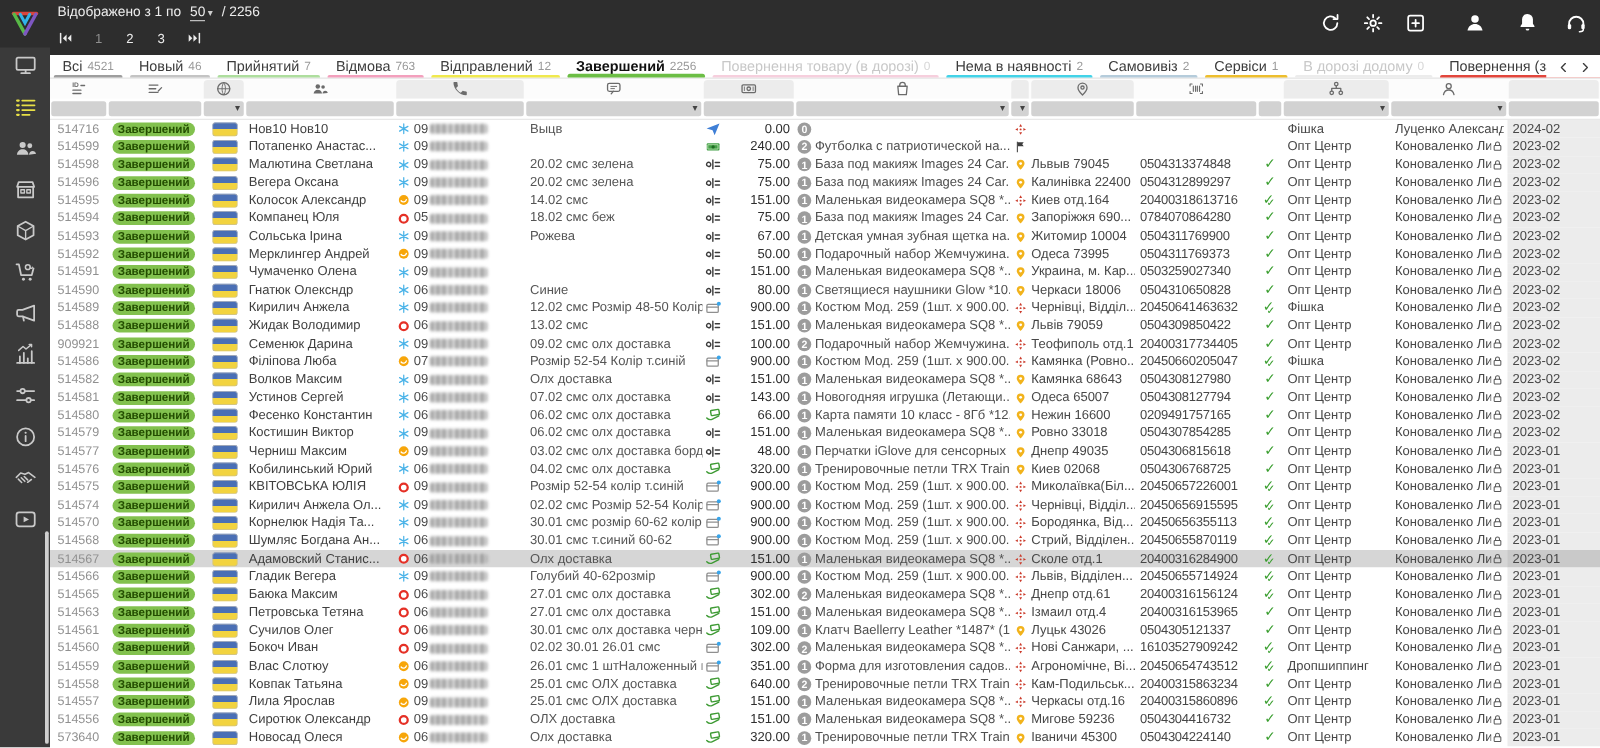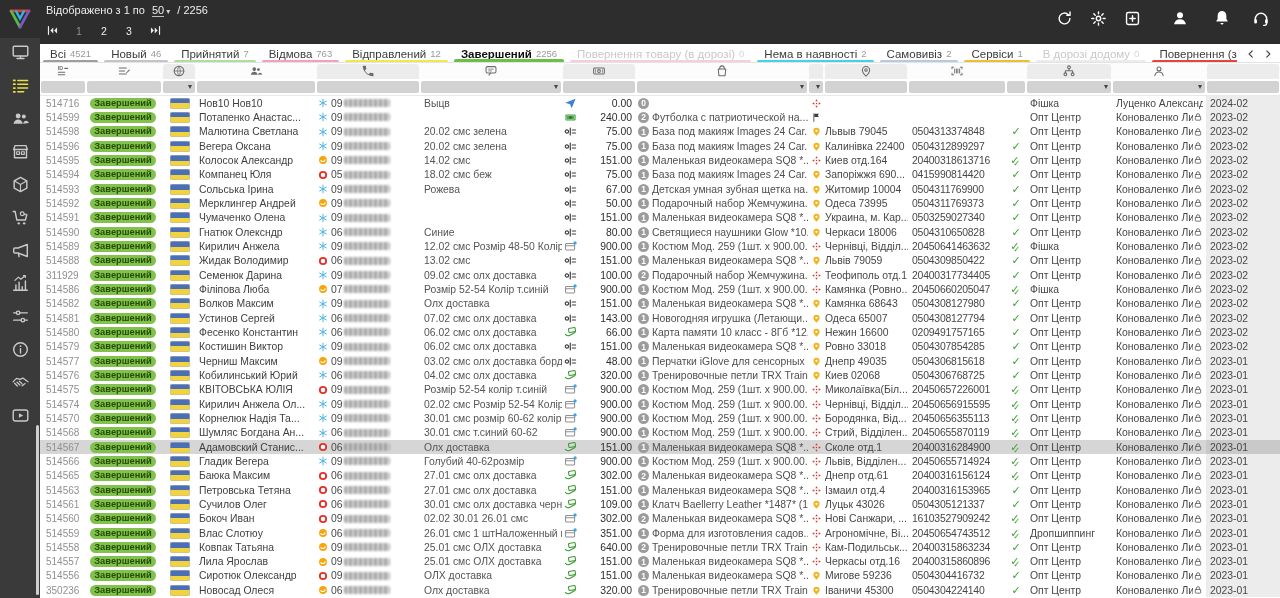--- a/index.html
+++ b/index.html
@@ -750,21 +750,21 @@
         </div>
         <div class="c pinc" style="width:16px">
           <span style="display:flex">
             <svg width="11" height="11" viewBox="0 0 24 24" fill="none" stroke="currentColor" stroke-width="1.8" stroke-linecap="round" stroke-linejoin="round">
               <path d="M12,21.4c0,0-6.8-6.2-6.8-10.8a6.8,6.8 0 0 1 13.6,0C18.8,15.2 12,21.4 12,21.4z" fill="#f2b31c" stroke="none"></path>
               <circle cx="12" cy="10.6" r="2.5" fill="#fff" stroke="none"></circle>
             </svg>
           </span>
         </div>
         <div class="c cityc" style="width:84px">Запоріжжя 690...</div>
-        <div class="c ttnc" style="width:98px">0415990814420</div>
+        <div class="c ttnc" style="width:98px">0784070864280</div>
         <div class="c chkc" style="width:20px">
           <span class="chk">✓</span>
         </div>
         <div class="c mgrc" style="width:86px">Опт Центр</div>
         <div class="c userc" style="width:94px">
           <span class="utxt">Коноваленко Ли...</span>
           <span style="display:flex">
             <svg width="10" height="10" viewBox="0 0 24 24" fill="none" stroke="currentColor" stroke-width="1.8" stroke-linecap="round" stroke-linejoin="round">
               <g stroke="#5a5a5a" stroke-width="2">
                 <rect x="5.6" y="10.6" width="12.8" height="9" rx="1.6"></rect>
@@ -1151,21 +1151,21 @@
               <g stroke="#5a5a5a" stroke-width="2">
                 <rect x="5.6" y="10.6" width="12.8" height="9" rx="1.6"></rect>
                 <path d="M8.2,10.6V7.8a3.8,3.8 0 0 1 7.6,0v2.8"></path>
               </g>
             </svg>
           </span>
         </div>
         <div class="c datec" style="width:74px">2023-02</div>
       </div>
       <div class="row">
-        <div class="c idc" style="width:46px">311929</div>
+        <div class="c idc" style="width:46px">909921</div>
         <div class="c " style="width:76px">
           <span class="pill">Завершений</span>
         </div>
         <div class="c " style="width:34px">
           <span class="flagua"></span>
         </div>
         <div class="c namec" style="width:120px">Семенюк Дарина</div>
         <div class="c phonec" style="width:104px">
           <span style="display:flex">
             <svg width="10" height="10" viewBox="0 0 24 24" fill="none" stroke="currentColor" stroke-width="1.8" stroke-linecap="round" stroke-linejoin="round">
@@ -2607,21 +2607,21 @@
               <g stroke="#5a5a5a" stroke-width="2">
                 <rect x="5.6" y="10.6" width="12.8" height="9" rx="1.6"></rect>
                 <path d="M8.2,10.6V7.8a3.8,3.8 0 0 1 7.6,0v2.8"></path>
               </g>
             </svg>
           </span>
         </div>
         <div class="c datec" style="width:74px">2023-01</div>
       </div>
       <div class="row">
-        <div class="c idc" style="width:46px">350236</div>
+        <div class="c idc" style="width:46px">573640</div>
         <div class="c " style="width:76px">
           <span class="pill">Завершений</span>
         </div>
         <div class="c " style="width:34px">
           <span class="flagua"></span>
         </div>
         <div class="c namec" style="width:120px">Новосад Олеся</div>
         <div class="c phonec" style="width:104px">
           <span style="display:flex">
             <svg width="10" height="10" viewBox="0 0 24 24" fill="none" stroke="currentColor" stroke-width="1.8" stroke-linecap="round" stroke-linejoin="round">

